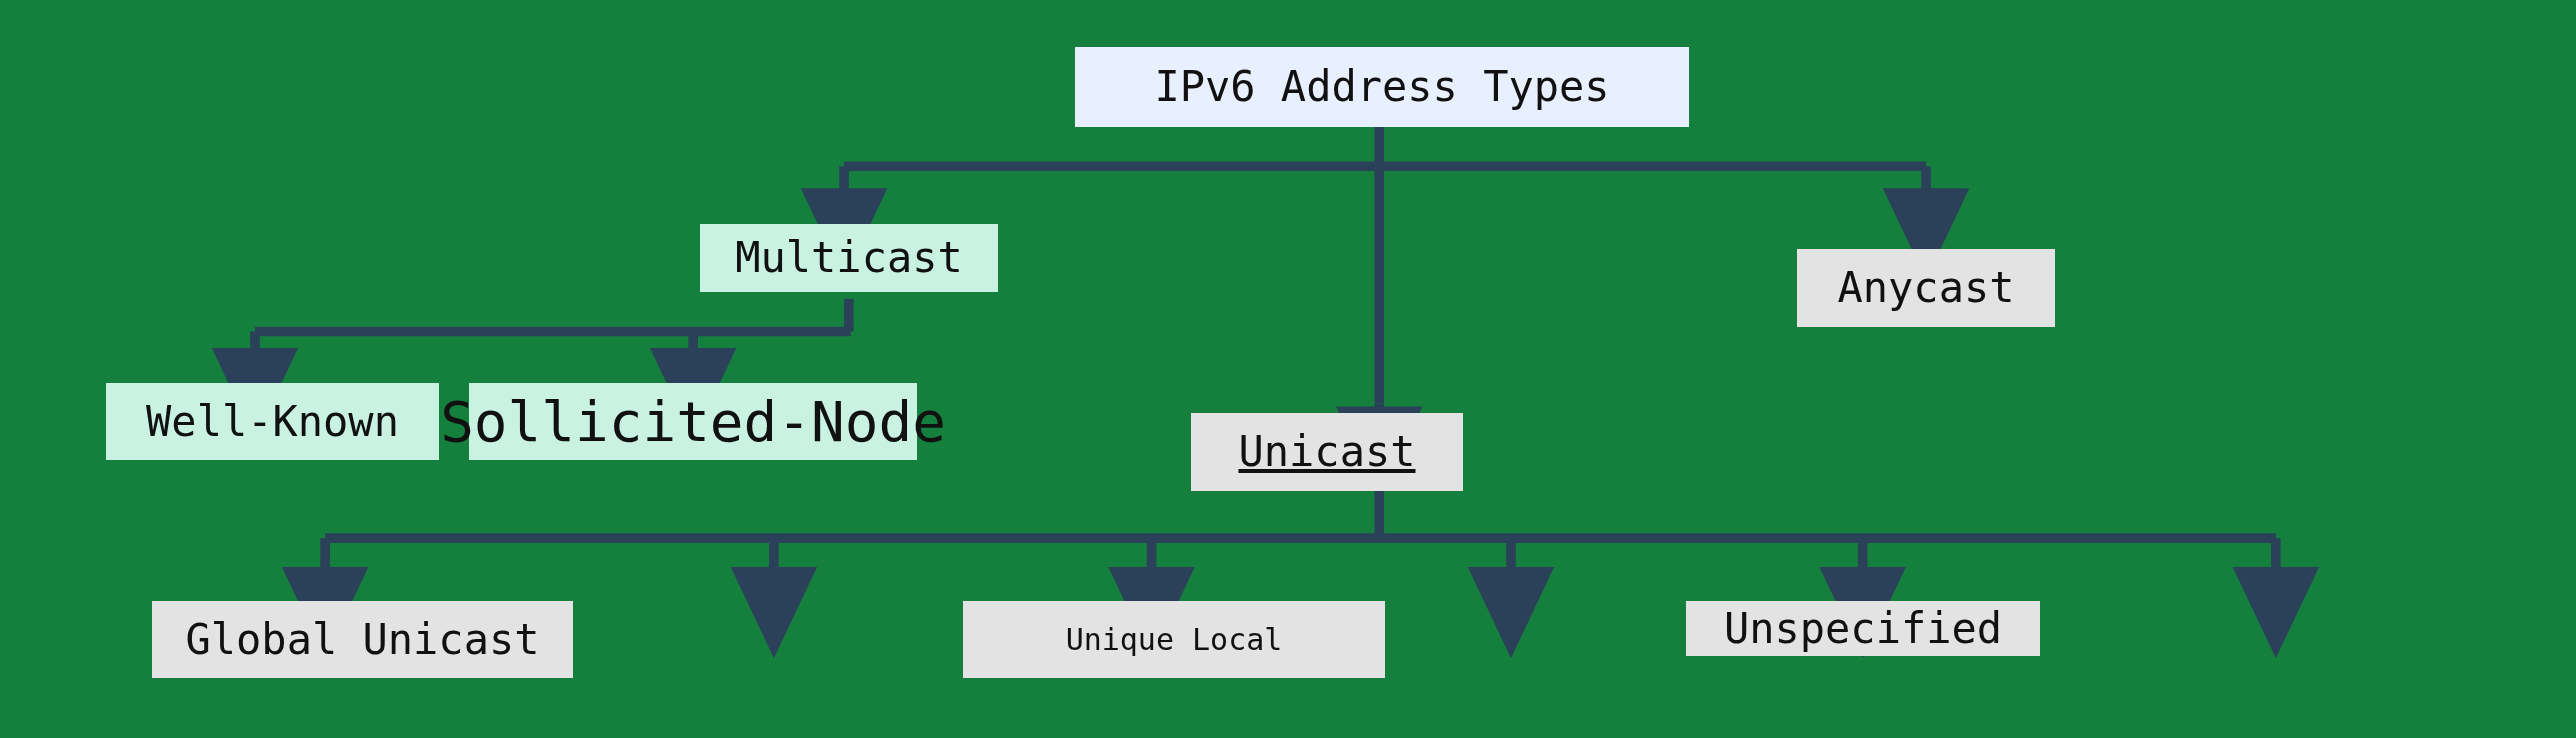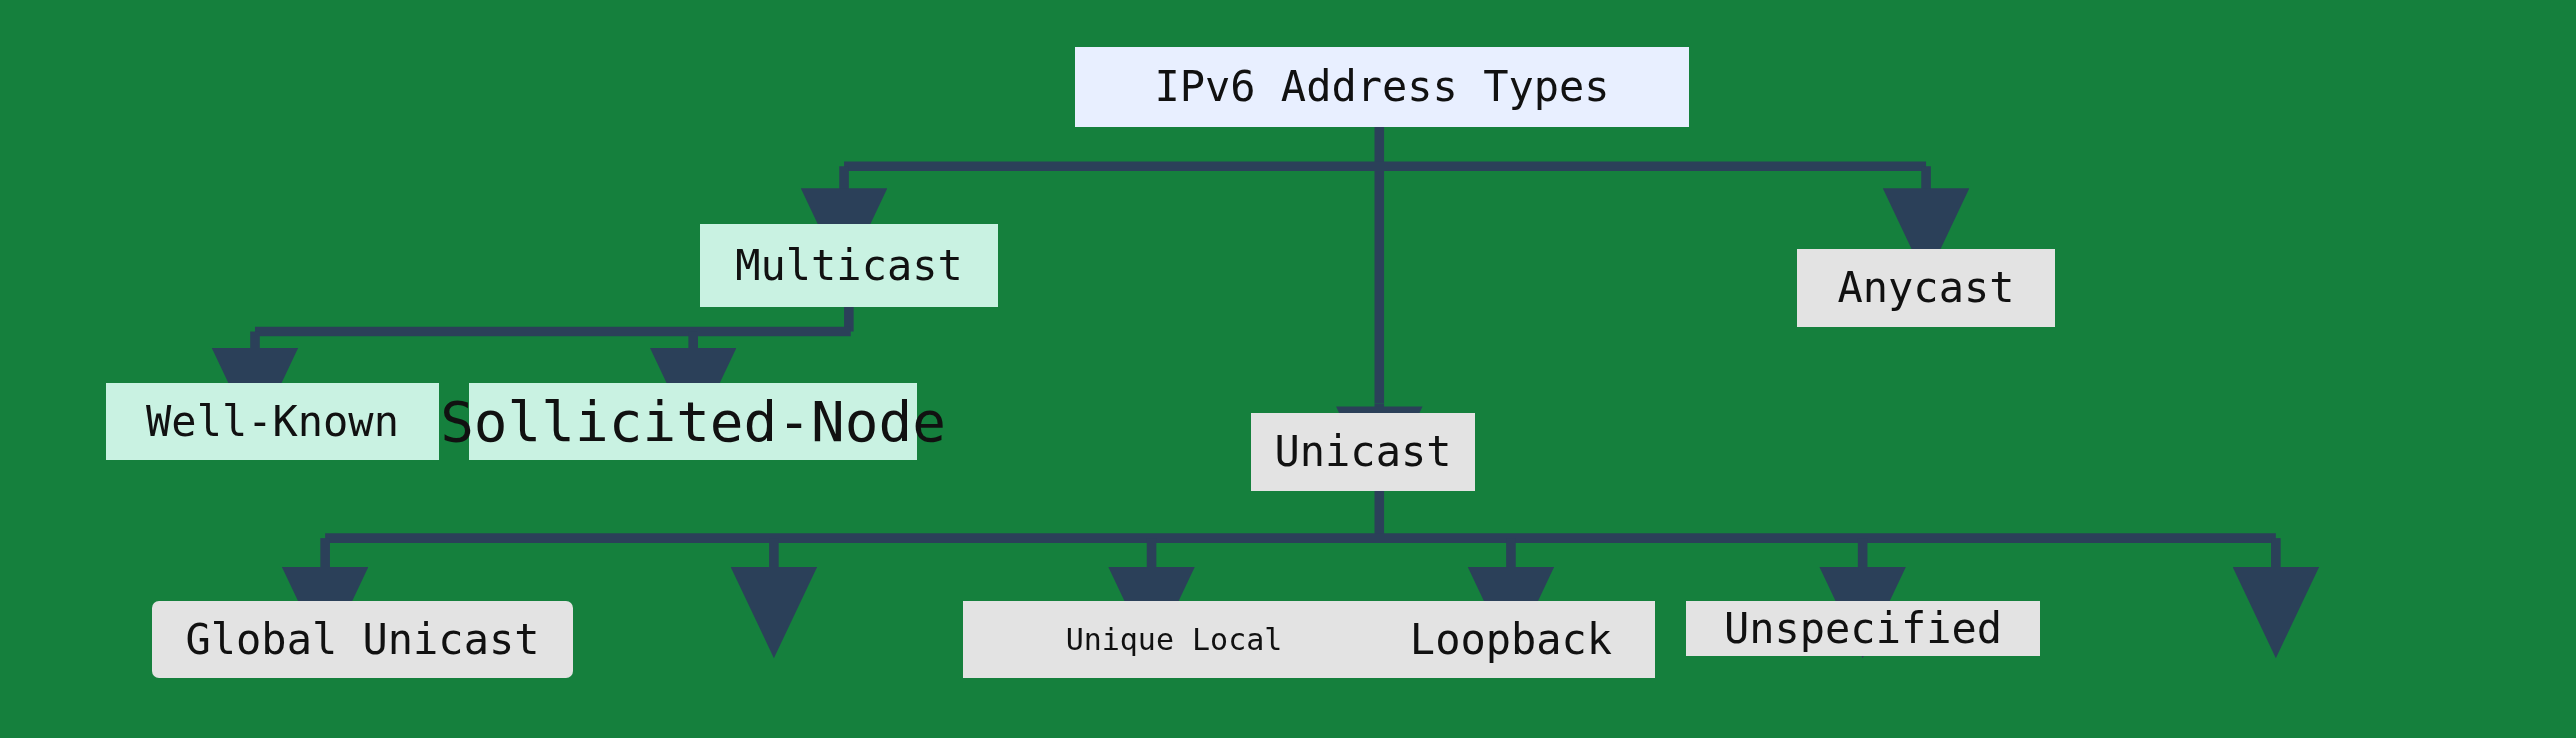--- a/index.html
+++ b/index.html
@@ -84,34 +84,33 @@
       <path d="M805,560 L805,592" stroke="#2b4059" stroke-width="10" fill="none" marker-end="url(#arrowhead)"></path>
       <path d="M1198,560 L1198,592" stroke="#2b4059" stroke-width="10" fill="none" marker-end="url(#arrowhead)"></path>
       <path d="M1572,560 L1572,592" stroke="#2b4059" stroke-width="10" fill="none" marker-end="url(#arrowhead)"></path>
       <path d="M1938,560 L1938,592" stroke="#2b4059" stroke-width="10" fill="none" marker-end="url(#arrowhead)"></path>
       <path d="M2368,560 L2368,592" stroke="#2b4059" stroke-width="10" fill="none" marker-end="url(#arrowhead)"></path>
     </g>
   </svg>
 
   <div class="node node-root" id="n-root" style="left: 1075px; top: 47px; width: 614px; height: 80px; font-size: 42px;">IPv6 Address Types</div>
 
-  <div class="node node-green" id="n-multicast" style="left: 700px; top: 224px; width: 298px; height: 83px; font-size: 42px;">Multicast</div>
+  <div class="node node-green" id="n-multicast" style="left: 700px; top: 224px; width: 298px; height: 68px; font-size: 42px;">Multicast</div>
 
   <div class="node node-gray" id="n-anycast" style="left: 1797px; top: 224px; width: 258px; height: 78px; font-size: 42px; margin-top: 25px;">Anycast</div>
 
-  <div class="node node-gray" id="n-unicast" style="left: 1251px; top: 413px; width: 224px; height: 78px; font-size: 42px;">Unicast</div>
+  <div class="node node-gray" id="n-unicast" style="left: 1191px; top: 413px; width: 272px; height: 78px; font-size: 42px; text-decoration: underline;">Unicast</div>
 
   <div class="node node-green" id="n-well_known" style="left: 106px; top: 383px; width: 333px; height: 77px; font-size: 42px;">Well-Known</div>
 
   <div class="node node-green" id="n-sollicited_node" style="left: 469px; top: 383px; width: 448px; height: 77px; font-size: 56px;">Sollicited-Node</div>
 
-  <div class="node node-gray" id="n-global_unicast" style="left: 152px; top: 601px; width: 421px; height: 77px; font-size: 42px; border-radius: 7px;">Global Unicast</div>
+  <div class="node node-gray" id="n-global_unicast" style="left: 152px; top: 601px; width: 421px; height: 77px; font-size: 42px;">Global Unicast</div>
 
 
   <div class="node node-gray" id="n-unique_local" style="left: 963px; top: 601px; width: 422px; height: 77px; font-size: 30px;">Unique Local</div>
 
-  <div class="node node-gray" id="n-loopback" style="left: 1367px; top: 601px; width: 288px; height: 77px; font-size: 42px;">Loopback</div>
 
   <div class="node node-gray" id="n-unspecified" style="left: 1686px; top: 601px; width: 354px; height: 55px; font-size: 42px;">Unspecified</div>
 
 
 </div>
 
 
 </body></html>

